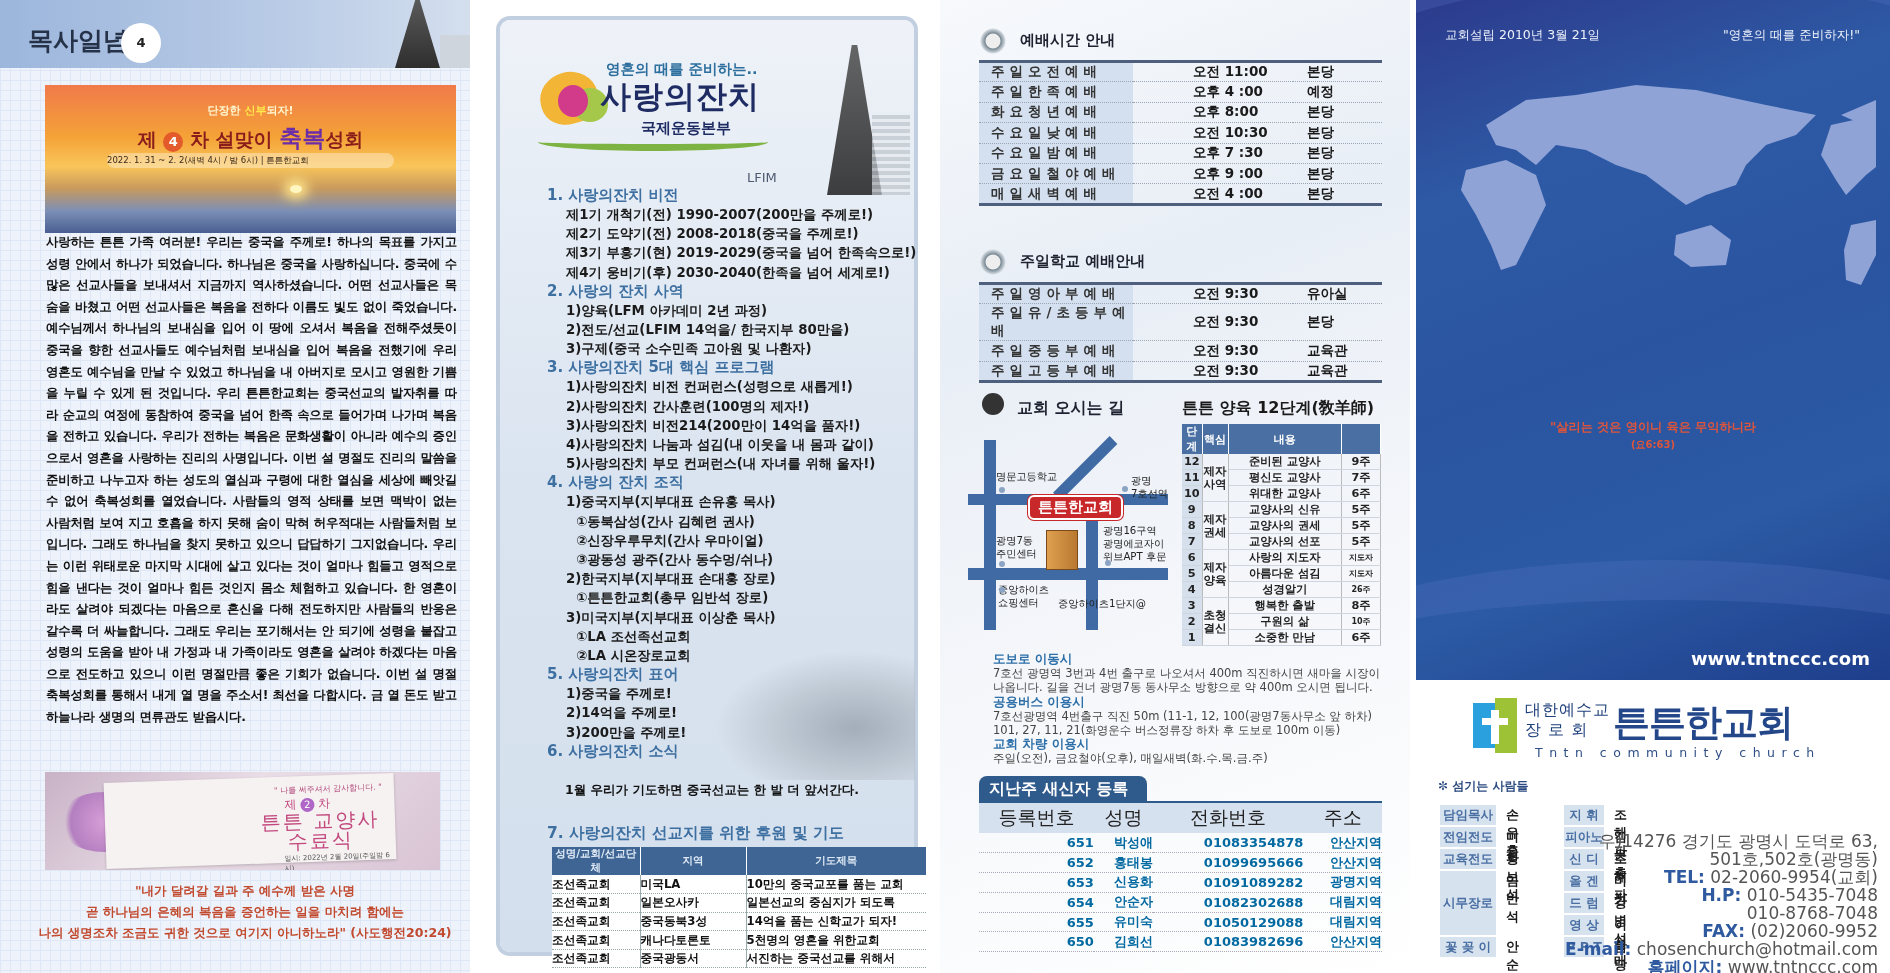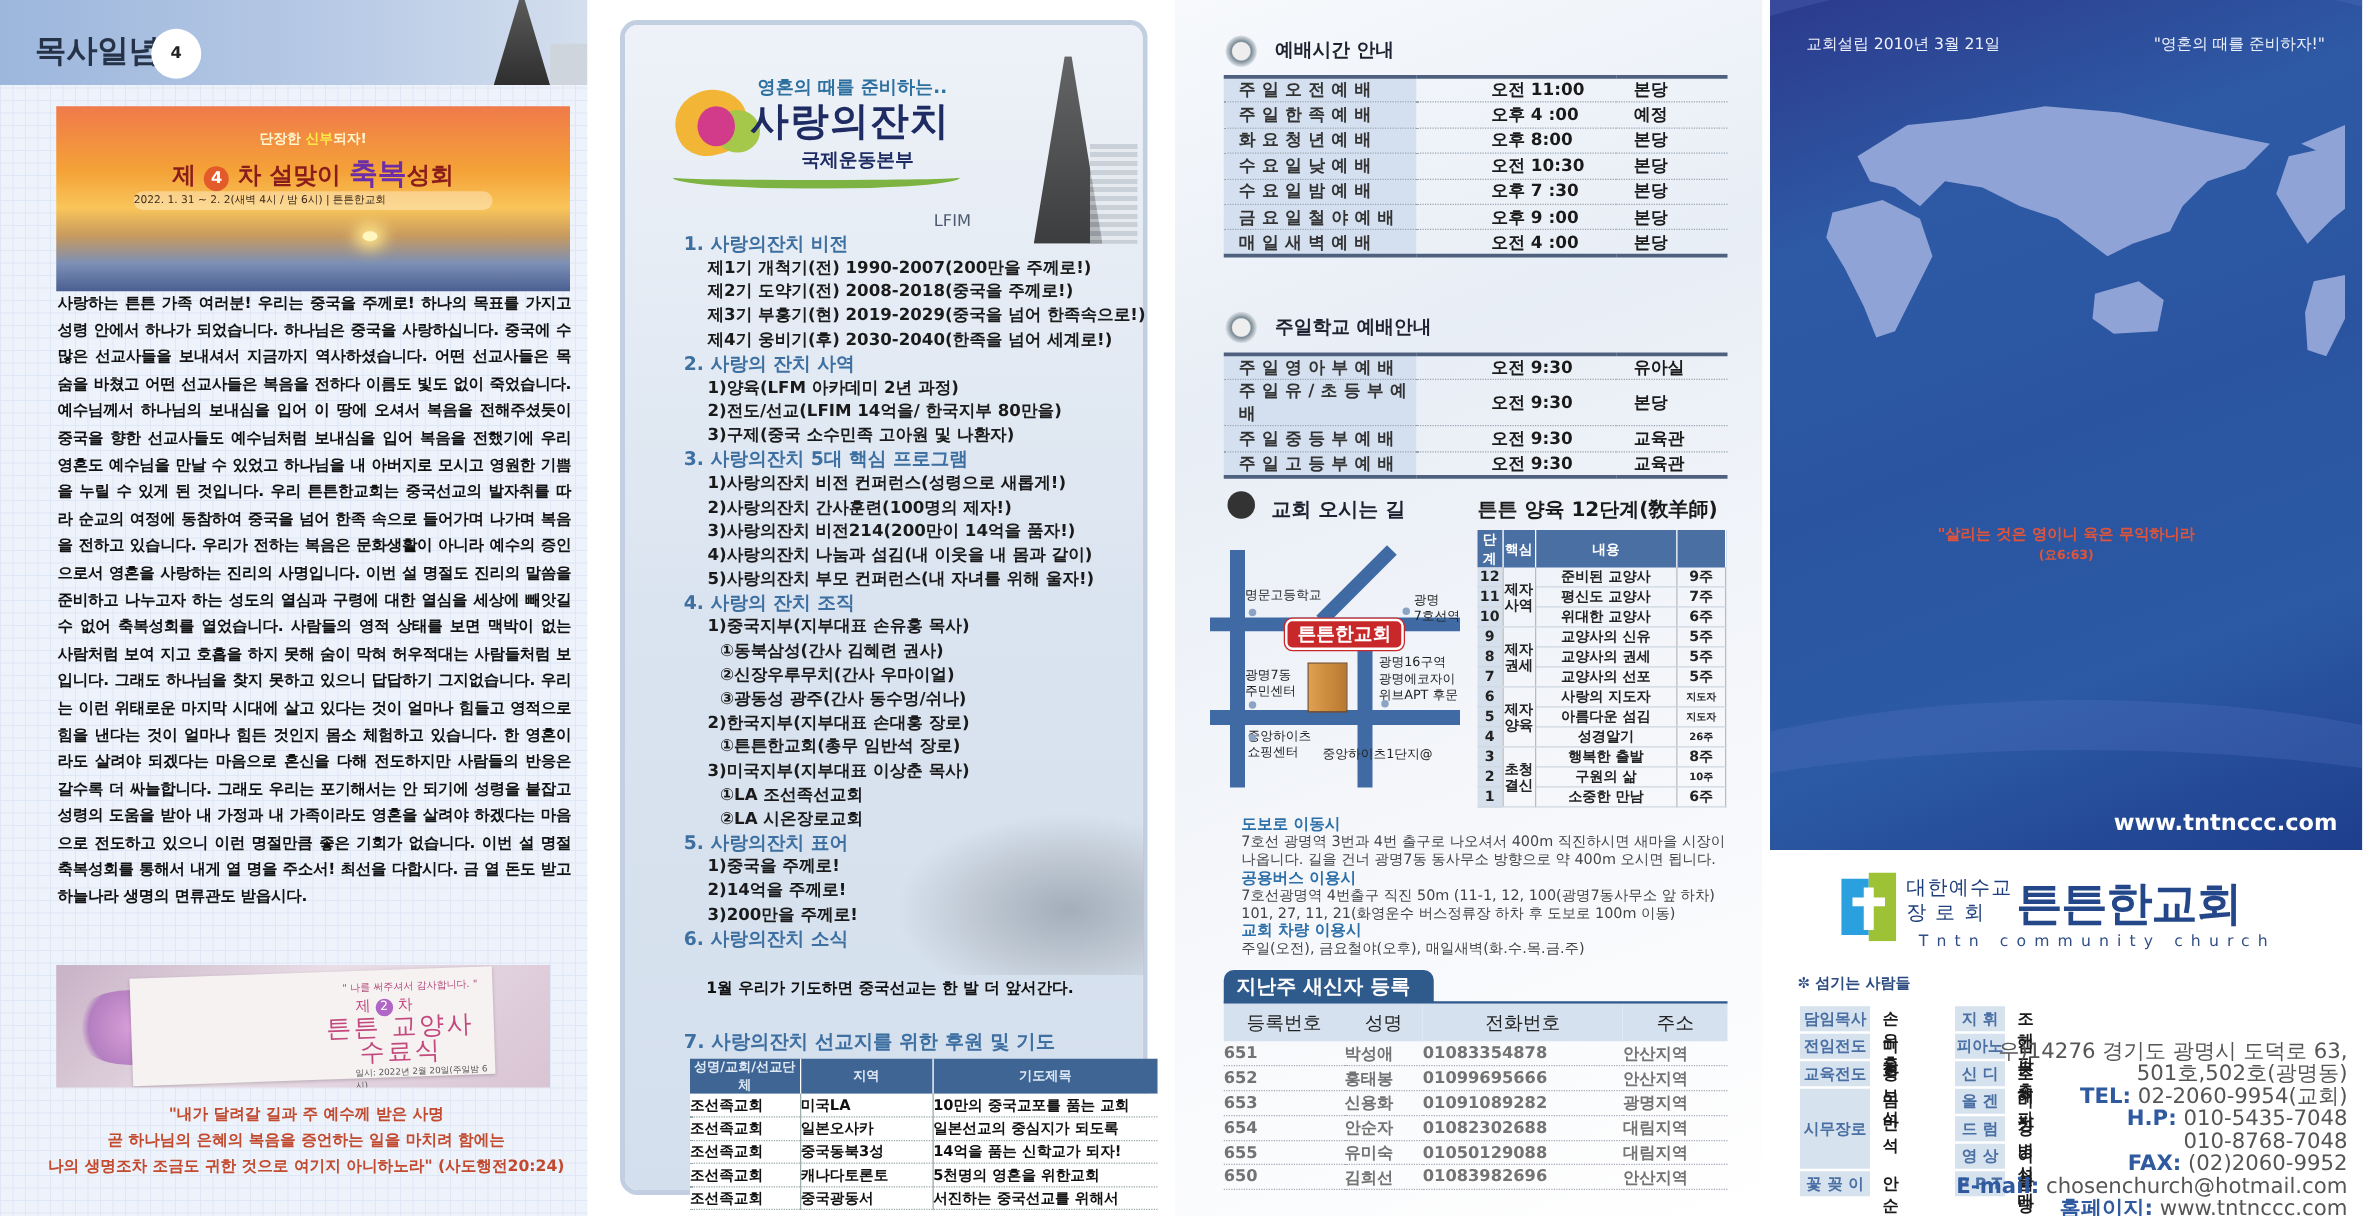--- a/index.html
+++ b/index.html
@@ -74,22 +74,22 @@
 table.yy td{height:15.3px;text-align:center;border-bottom:1px solid #cdd6e0;color:#222;border-right:1px solid #bbb}
 table.yy td.st{background:#d6e0ec;width:20px}
 table.yy td.core{width:26px;font-size:11.5px;line-height:13px}
 table.yy td.wk.small{font-size:8px}
 .yy-title{position:absolute;left:1182px;top:398px;font-size:16px;font-weight:bold;color:#1a1a1a}
 .dir{position:absolute;left:993px;top:652px;width:390px;font-size:11.5px;line-height:14.2px;color:#444}
 .dir .h{color:#2d6fa8;font-weight:bold;font-size:12.5px}
 .nc-tab{position:absolute;left:979px;top:776px;width:168px;height:26px;background:#2f5a8c;color:#fff;font-size:16px;font-weight:bold;padding:3px 10px;border-radius:8px 8px 0 0}
 .nc-line{position:absolute;left:979px;top:801px;width:403px;height:2px;background:#2f5a8c}
 table.nc{position:absolute;left:979px;top:803px;width:403px;border-collapse:collapse;font-size:13px}
-table.nc th{background:#d6e1ef;height:30px;font-size:15px;font-weight:normal;color:#222}
-table.nc td{height:19.8px;text-align:left;border-bottom:1px dotted #aab;color:#737373;font-weight:bold}
+table.nc th{background:#d6e1ef;height:30px;font-size:19px;font-weight:normal;color:#222}
+table.nc td{height:19.8px;text-align:right;border-bottom:1px dotted #aab;color:#0369a1;font-weight:bold}
 
 #p4{left:1410px;width:480px;background:#fff}
 .cover{position:absolute;left:6px;top:0;width:474px;height:680px;background:linear-gradient(160deg,#2c3a8c 0%,#2e5aa5 25%,#2a54a0 50%,#2c5aa4 75%,#1e3e8c 100%);overflow:hidden}
 .cover .wave{position:absolute;border-radius:50%;border-top:40px solid rgba(90,120,200,.25)}
 .founded{position:absolute;left:29px;top:27px;font-size:12.5px;color:#eef2fb}
 .slogan{position:absolute;right:30px;top:27px;font-size:12.5px;color:#eef2fb}
 .worldmap{position:absolute;left:20px;top:55px;width:440px;height:230px}
 .verse2{position:absolute;left:0;top:418px;width:474px;text-align:center;font-size:12.2px;line-height:18px;color:#e0553a;font-weight:bold}
 .web{position:absolute;right:20px;top:648px;font-size:18px;font-weight:bold;color:#fff}
 .logo{position:absolute;left:1473px;top:698px}

